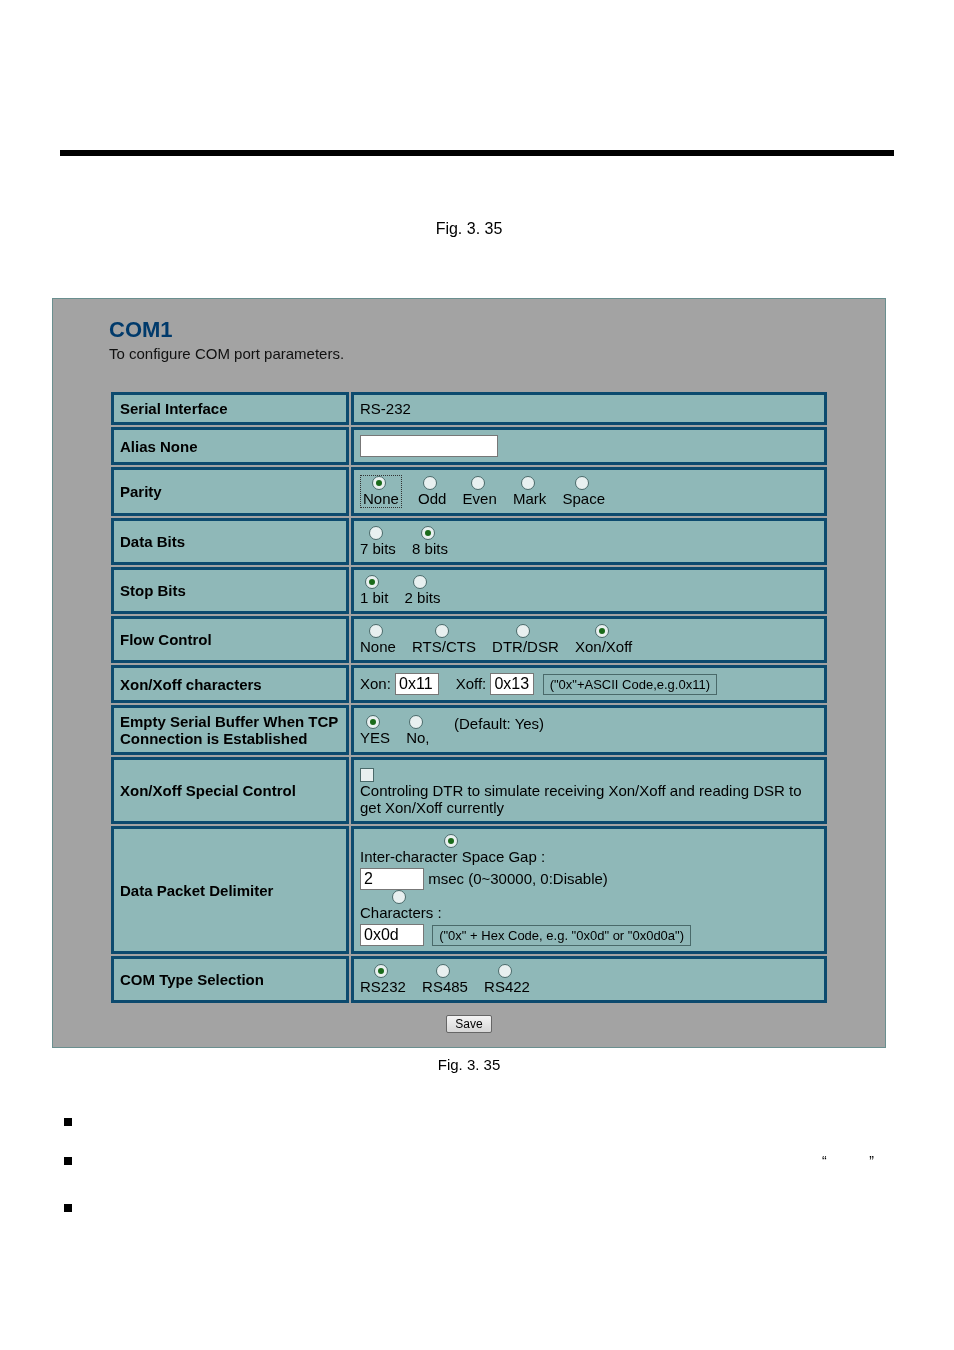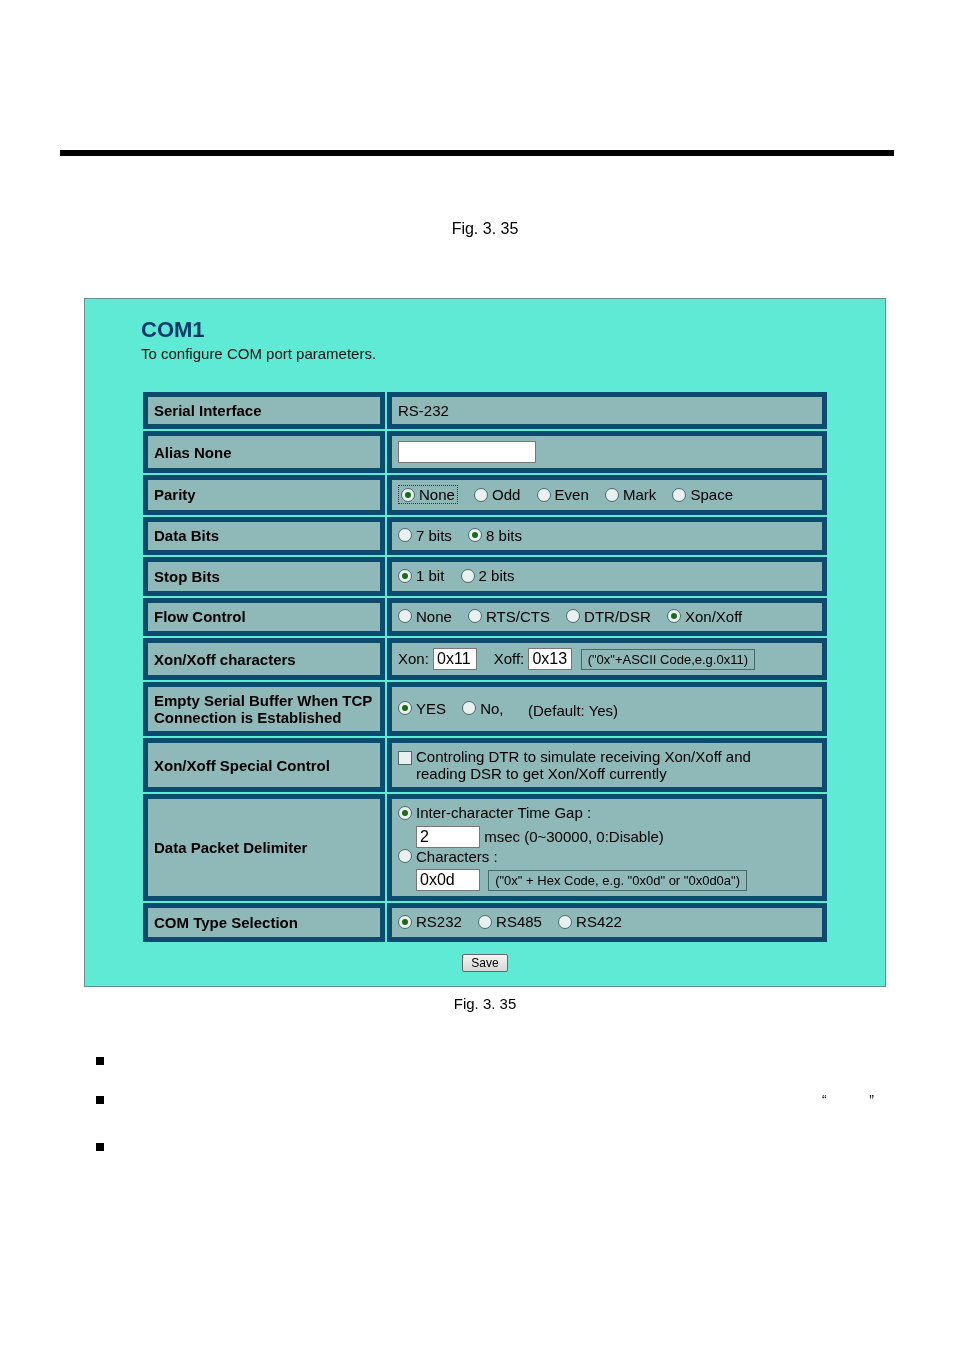--- a/index.html
+++ b/index.html
@@ -7,39 +7,39 @@
     padding: 0;
     background: #fff;
     font-family: Arial, Helvetica, sans-serif;
     font-size: 14px;
     color: #000;
   }
   .page {
     width: 954px;
     margin: 0 auto;
     box-sizing: border-box;
-    padding: 140px 60px 80px 76px;
+    padding: 140px 60px 80px 44px;
     position: relative;
   }
   .top-rule {
     border-top: 6px solid #000;
     margin: 0 60px 60px 60px;
     position: absolute;
     top: 150px;
     left: 0;
     right: 0;
   }
   .fig-top {
     text-align: center;
     font-size: 16px;
     margin-top: 80px;
     margin-bottom: 60px;
   }
   .panel {
-    background: #5eead4;
+    background: #a3a3a3;
     margin: 0 8px;
     border: 1px solid #6a8f8f;
     padding: 10px 6px 14px 6px;
   }
   .panel-inner {
     padding: 0 50px;
   }
   .panel-title {
     color: #003a6b;
     font-weight: bold;
@@ -50,21 +50,21 @@
     font-size: 15px;
     margin: 2px 0 28px 0;
     color: #111;
   }
   table.cfg {
     width: 100%;
     border-collapse: separate;
     border-spacing: 2px;
   }
   table.cfg th, table.cfg td {
-    border: 5px solid #0c4a6e;
+    border: 3px solid #0c4a6e;
     background: #8fb8b8;
     padding: 5px 6px;
     font-size: 15px;
     vertical-align: middle;
   }
   table.cfg th {
     text-align: left;
     font-weight: bold;
     width: 220px;
     color: #000;
@@ -101,20 +101,21 @@
     justify-content: center;
     color: #2a5b8a;
     font-size: 10px;
   }
   .radio, .checkbox {
     display: inline-flex;
     align-items: center;
     margin-right: 12px;
     font-size: 15px;
     white-space: nowrap;
+    flex-direction: column;
   }
   .radio .dot {
     width: 12px;
     height: 12px;
     border: 1px solid #4a6a6a;
     border-radius: 50%;
     margin-right: 4px;
     background: #e8f0f0;
     position: relative;
     flex: 0 0 auto;
@@ -143,21 +144,20 @@
   }
   .hex-note {
     border: 1px solid #4a6a6a;
     display: inline-block;
     padding: 2px 6px;
     font-size: 13px;
     margin-left: 4px;
     background: #8fb8b8;
   }
   .indent {
-    margin-left: 18px;
   }
   .save-row {
     text-align: center;
     margin-top: 10px;
   }
   .btn {
     display: inline-block;
     border: 1px solid #666;
     background: linear-gradient(#f4f4f4, #d7d7d7);
     font-size: 12px;
@@ -337,21 +337,21 @@
             </span>
           </td>
         </tr>
 
         <tr>
           <th>Data Packet Delimiter</th>
           <td>
             <div>
               <span class="radio selected">
                     <span class="dot"></span>
-                    <span>Inter-character Time Gap :</span>
+                    <span>Inter-character Space Gap :</span>
                   </span>
             </div>
             <div class="indent" style="margin-top:3px">
               <input class="text-input" style="width: 56px;" value="2">
               <span>msec (0~30000, 0:Disable)</span>
             </div>
             <div style="margin-top:0">
               <span class="radio">
                     <span class="dot"></span>
                     <span>Characters :</span>

